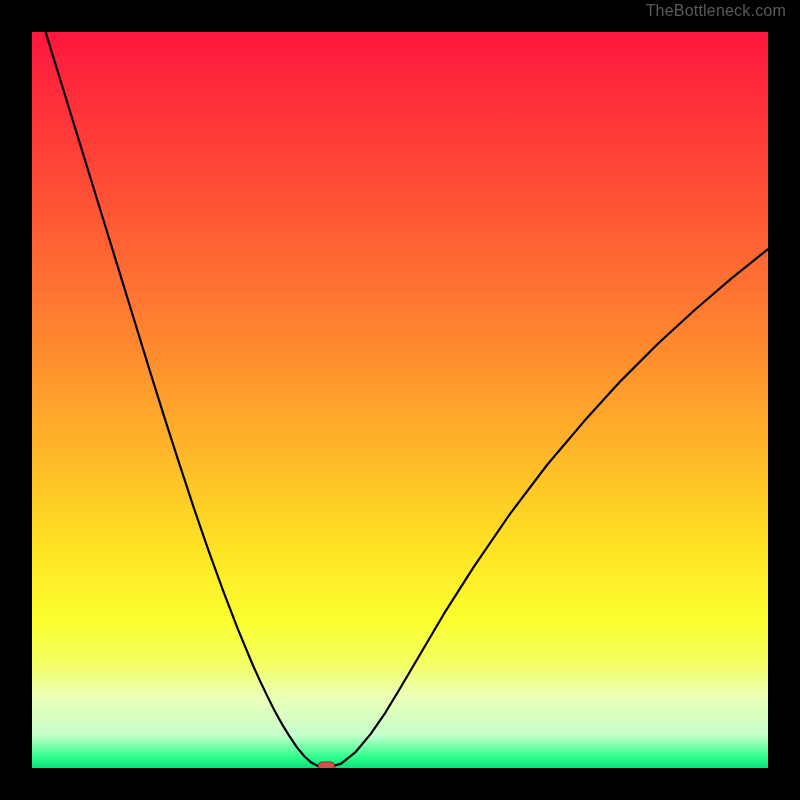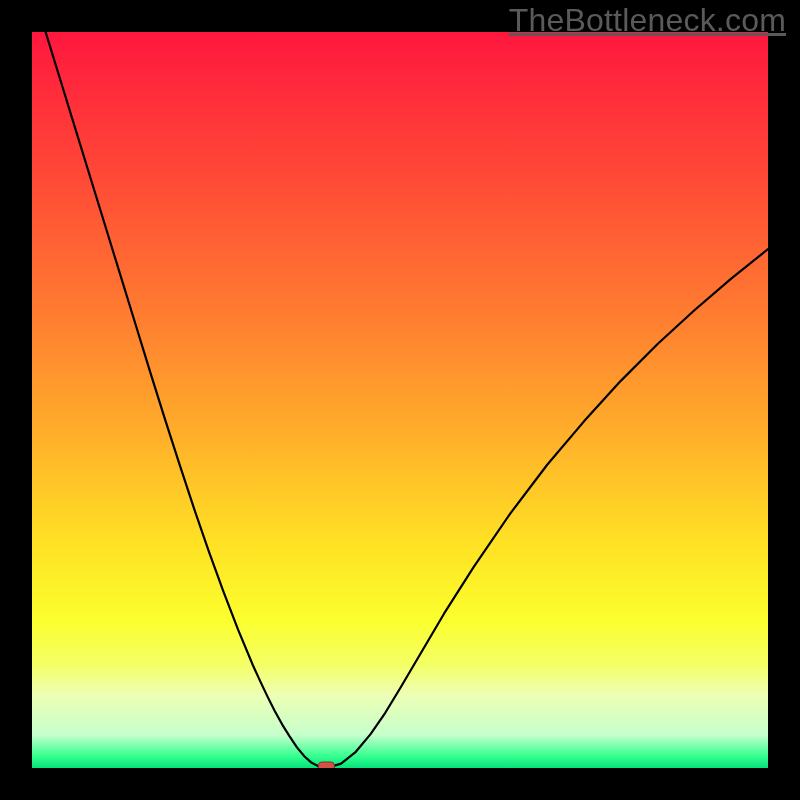--- a/index.html
+++ b/index.html
@@ -15,25 +15,24 @@
     position: absolute;
     top: 0; left: 0;
     width: 800px; height: 800px;
     background: #000;
   }
   .watermark {
     position: absolute;
     top: 2px;
     right: 14px;
     color: #5a5a5a;
-    font-size: 32px;
+    font-size: 16px;
     font-weight: 500;
     letter-spacing: 0.2px;
     z-index: 10;
-    text-decoration: underline;
   }
   svg.plot {
     position: absolute;
     top: 32px;
     left: 32px;
     width: 736px;
     height: 736px;
     display: block;
   }
 </style>

